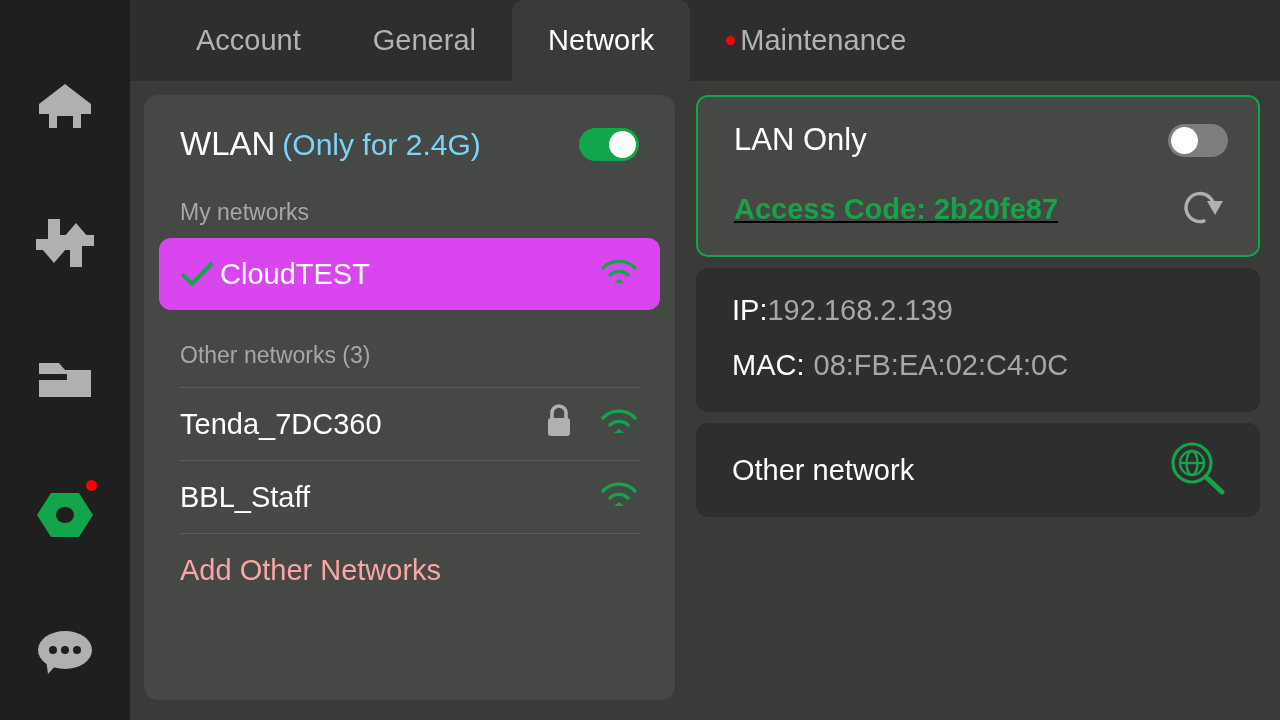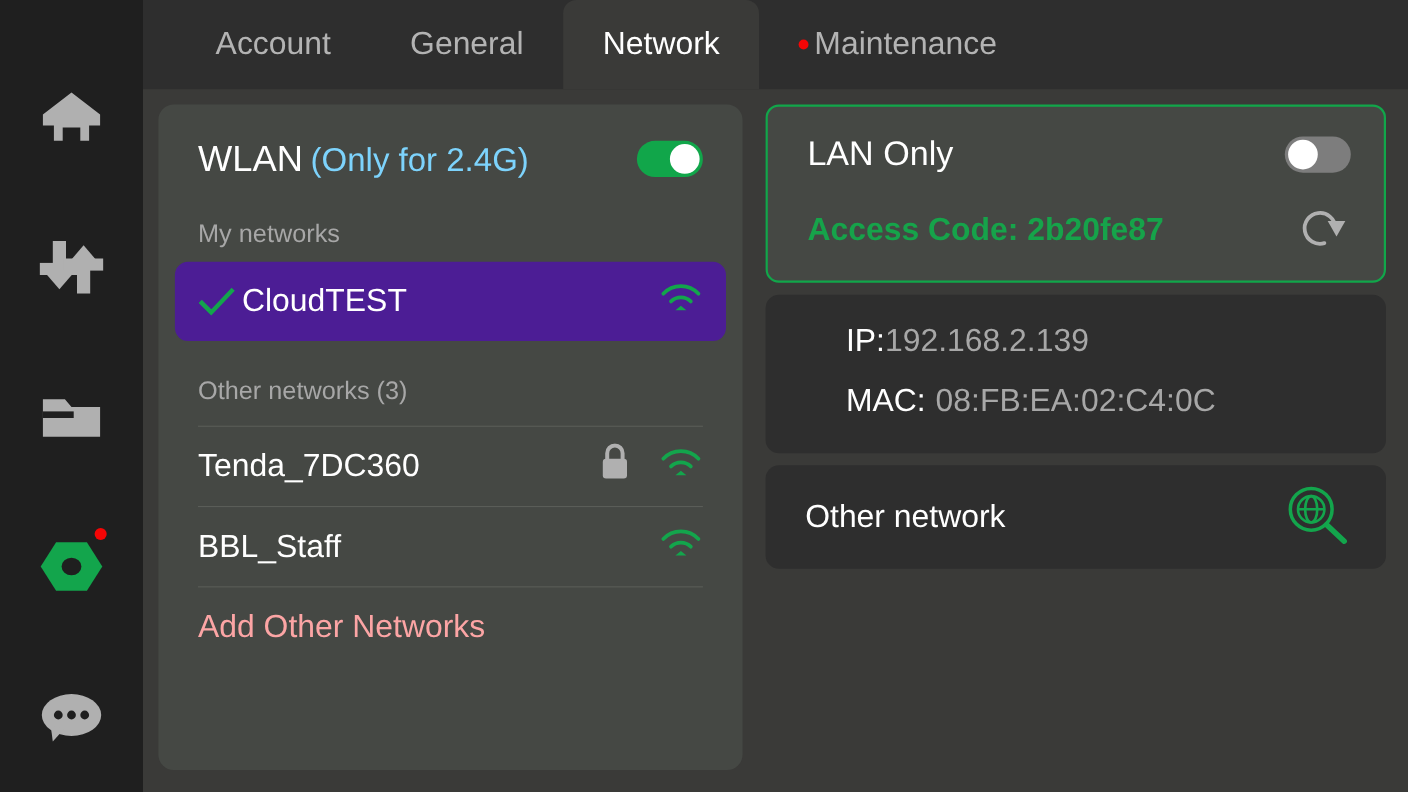--- a/index.html
+++ b/index.html
@@ -106,21 +106,21 @@
     margin-top: 32px;
   }
 
   .net-row {
     height: 72px;
     display: flex; align-items: center;
     font-size: 29px; color: #ffffff;
     position: relative;
   }
   .net-row.selected {
-    background: #4c1d95;
+    background: #d946ef;
     border-radius: 12px;
     margin: 12px -21px 0 -21px;
     padding: 0 21px;
   }
   .check {
     width: 40px; flex: 0 0 40px;
     display: flex; align-items: center;
   }
   .net-name { flex: 1; }
   .net-icons { display: flex; align-items: center; gap: 26px; }
@@ -143,32 +143,32 @@
     border-radius: 12px;
     padding: 22px 30px 24px 36px;
   }
   .lan-head {
     display: flex; align-items: center; justify-content: space-between;
     height: 42px;
   }
   .lan-title { font-size: 31px; color: #ffffff; }
   .lan-code-row {
     display: flex; align-items: center; justify-content: space-between;
-    margin-top: 26px; height: 44px;
+    margin-top: 26px; height: 44px; text-decoration: underline;
   }
   .lan-code {
     font-size: 29px; font-weight: bold; color: #16a34a;
   }
 
   .info-card {
     background: #2e2e2e;
     border-radius: 12px;
     padding: 26px 36px 30px 36px;
   }
-  .info-line { display: flex; align-items: baseline; margin-bottom: 22px; margin-left: 37px; }
+  .info-line { display: flex; align-items: baseline; margin-bottom: 22px; }
   .info-line:last-child { margin-bottom: 0; }
   .info-key { font-size: 29px; color: #ffffff; }
   .info-val { font-size: 29px; color: #a7a7a7; }
 
   .test-card {
     background: #2e2e2e;
     border-radius: 12px;
     height: 94px;
     display: flex; align-items: center; justify-content: space-between;
     padding: 0 32px 0 36px;

